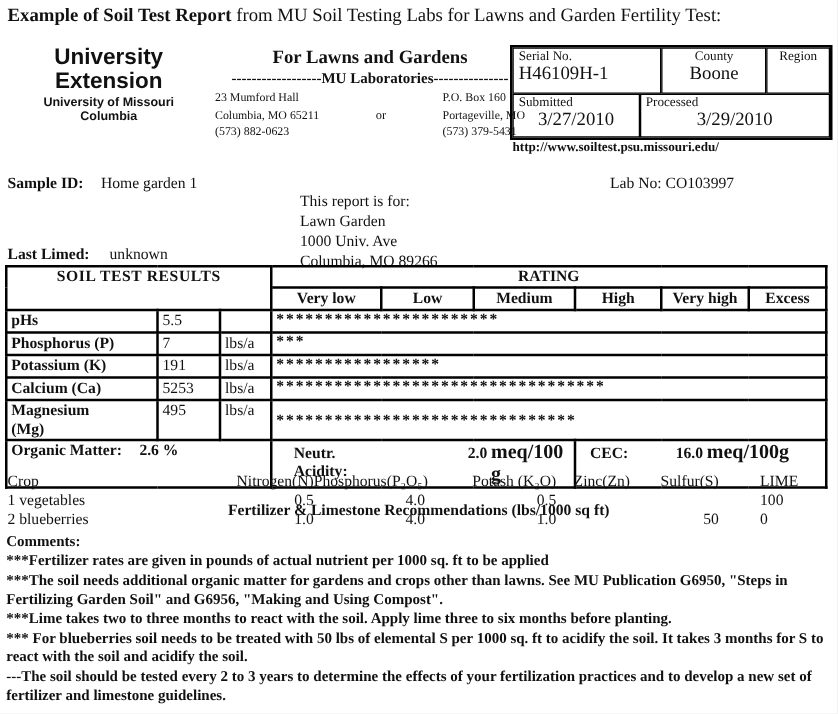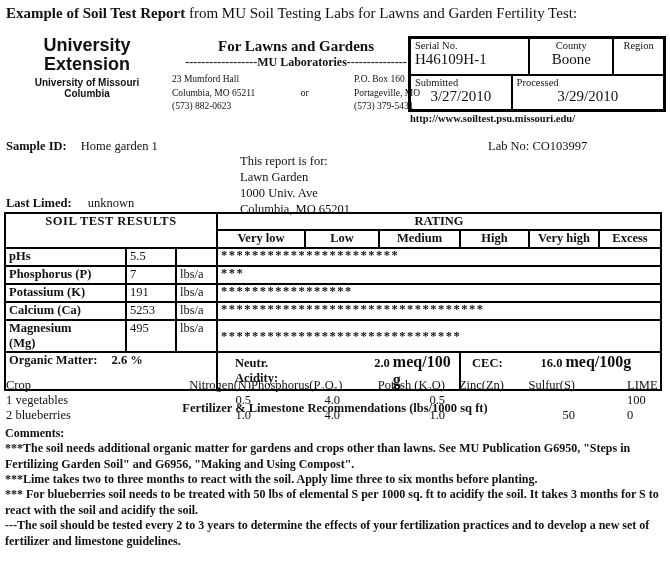--- a/index.html
+++ b/index.html
@@ -61,21 +61,21 @@
   
   #rec-title{left:0;top:356px;width:670px;text-align:center;font-weight:bold;font-size:12.5px;margin-top:45px;}
   #crops{left:6px;top:378px;width:656px;border-collapse:collapse;table-layout:fixed;}
   #crops td,#crops th{font-size:12.5px;font-weight:normal;padding:0;height:15px;white-space:nowrap;}
   #crops .c-crop{text-align:left;width:178px;}
   #crops .c-n{text-align:right;width:67px;}
   #crops .c-p{text-align:right;width:89px;}
   #crops .c-k{text-align:right;width:105px;}
   #crops .c-zn{text-align:right;width:59px;}
   #crops .c-s{text-align:right;width:71px;}
-  #crops .c-lime{text-align:left;width:87px;padding-left:52px;box-sizing:border-box;}
+  #crops .c-lime{text-align:left;width:87px;padding-left:33px;box-sizing:border-box;}
   
   #comments{left:5px;top:426px;width:658px;font-size:12px;font-weight:bold;line-height:1.28;}
   #comments p{margin:0;}
 </style>
 </head>
 <body>
 
 <div id="page">
 
   <div class="abs" id="title-line">
@@ -139,21 +139,21 @@
 
   <div class="abs" id="sample-row">
     <span class="lbl">Sample ID:</span><span class="val">Home garden 1</span>
   </div>
   <div class="abs" id="lab-no">Lab No: CO103997</div>
 
   <div class="abs" id="report-for">
     <div>This report is for:</div>
     <div>Lawn Garden</div>
     <div>1000 Univ. Ave</div>
-    <div>Columbia, MO 65201</div>
+    <div>Columbia, MO 89266</div>
   </div>
 
   <div class="abs" id="last-limed">
     <span class="lbl">Last Limed:</span><span class="val">unknown</span>
   </div>
 
   <table class="abs" id="results">
     <colgroup>
       <col style="width:121px">
         <col style="width:50px">
@@ -264,19 +264,20 @@
       <td class="c-k">1.0</td>
       <td class="c-zn"></td>
       <td class="c-s">50</td>
       <td class="c-lime">0</td>
     </tr>
   </tbody>
     </table>
 
   <div class="abs" id="comments">
     <p>Comments:</p>
+    <p>***Fertilizer rates are given in pounds of actual nutrient per 1000 sq. ft to be applied</p>
     <p>***The soil needs additional organic matter for gardens and crops other than lawns. See MU Publication G6950, "Steps in Fertilizing Garden Soil" and G6956, "Making and Using Compost".</p>
     <p>***Lime takes two to three months to react with the soil. Apply lime three to six months before planting.</p>
     <p>*** For blueberries soil needs to be treated with 50 lbs of elemental S per 1000 sq. ft to acidify the soil. It takes 3 months for S to react with the soil and acidify the soil.</p>
     <p>---The soil should be tested every 2 to 3 years to determine the effects of your fertilization practices and to develop a new set of fertilizer and limestone guidelines.</p>
   </div>
 
 </div>
 
 </body></html>

